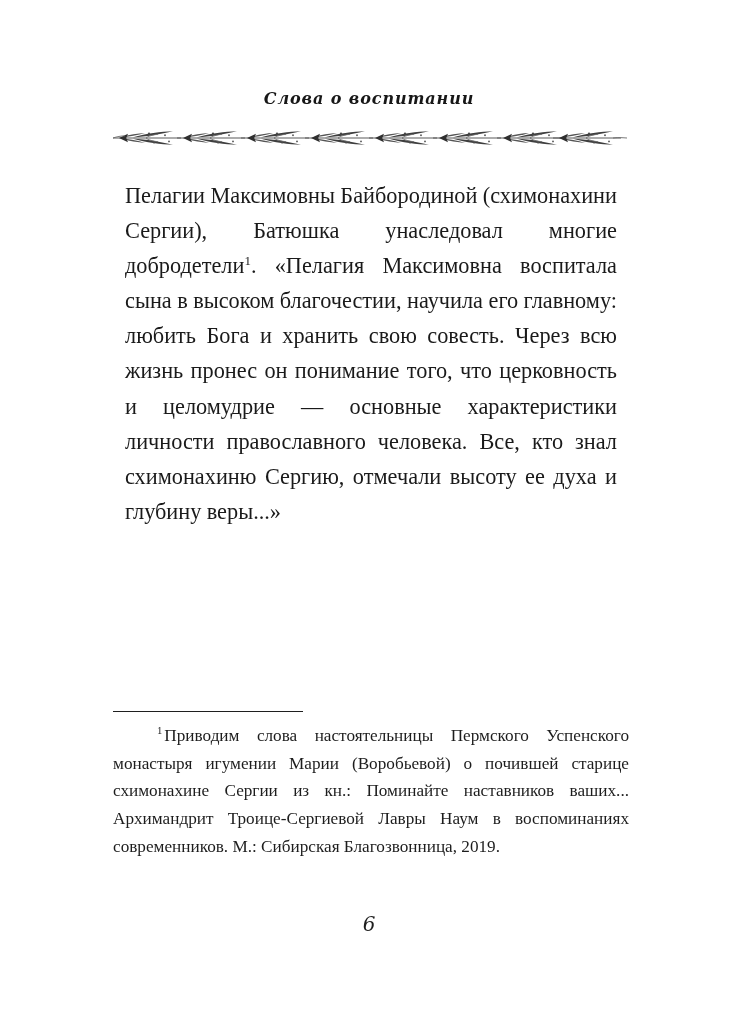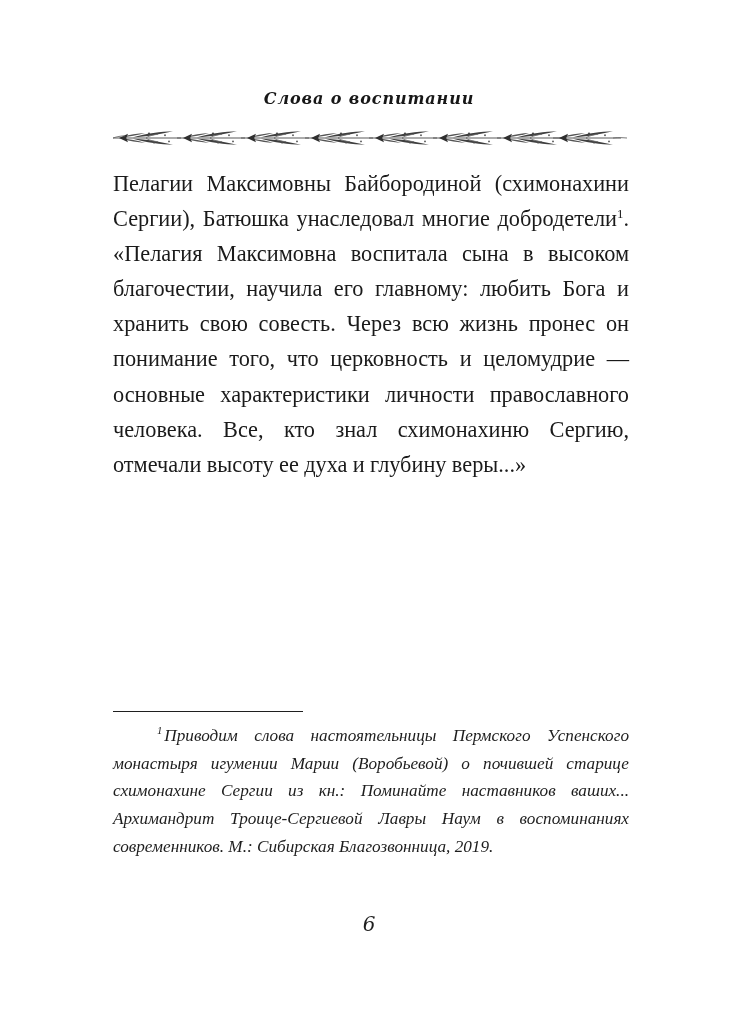--- a/index.html
+++ b/index.html
@@ -59,21 +59,21 @@
 
   
   .body-col {
     position: absolute;
     top: 166px;
     left: 113px;
     width: 516px;
   }
 
   .body-col p {
-    margin: 0;
+    margin: 12px;
     font-size: 22.3px;
     line-height: 35.1px;
     text-align: justify;
     text-align-last: left;
     color: #1a1a1a;
     hyphens: manual;
     word-spacing: -0.2px;
   }
 
   .body-col p.indent {
@@ -102,21 +102,20 @@
   }
 
   .footnote-text {
     margin: 0;
     font-size: 17.2px;
     line-height: 27.7px;
     text-align: justify;
     text-align-last: left;
     text-indent: 44px;
     color: #1d1d1d;
-    font-style: italic;
   }
 
   sup.fn-num {
     font-size: 0.62em;
     vertical-align: super;
     line-height: 0;
     padding-right: 2px;
   }
 
   

